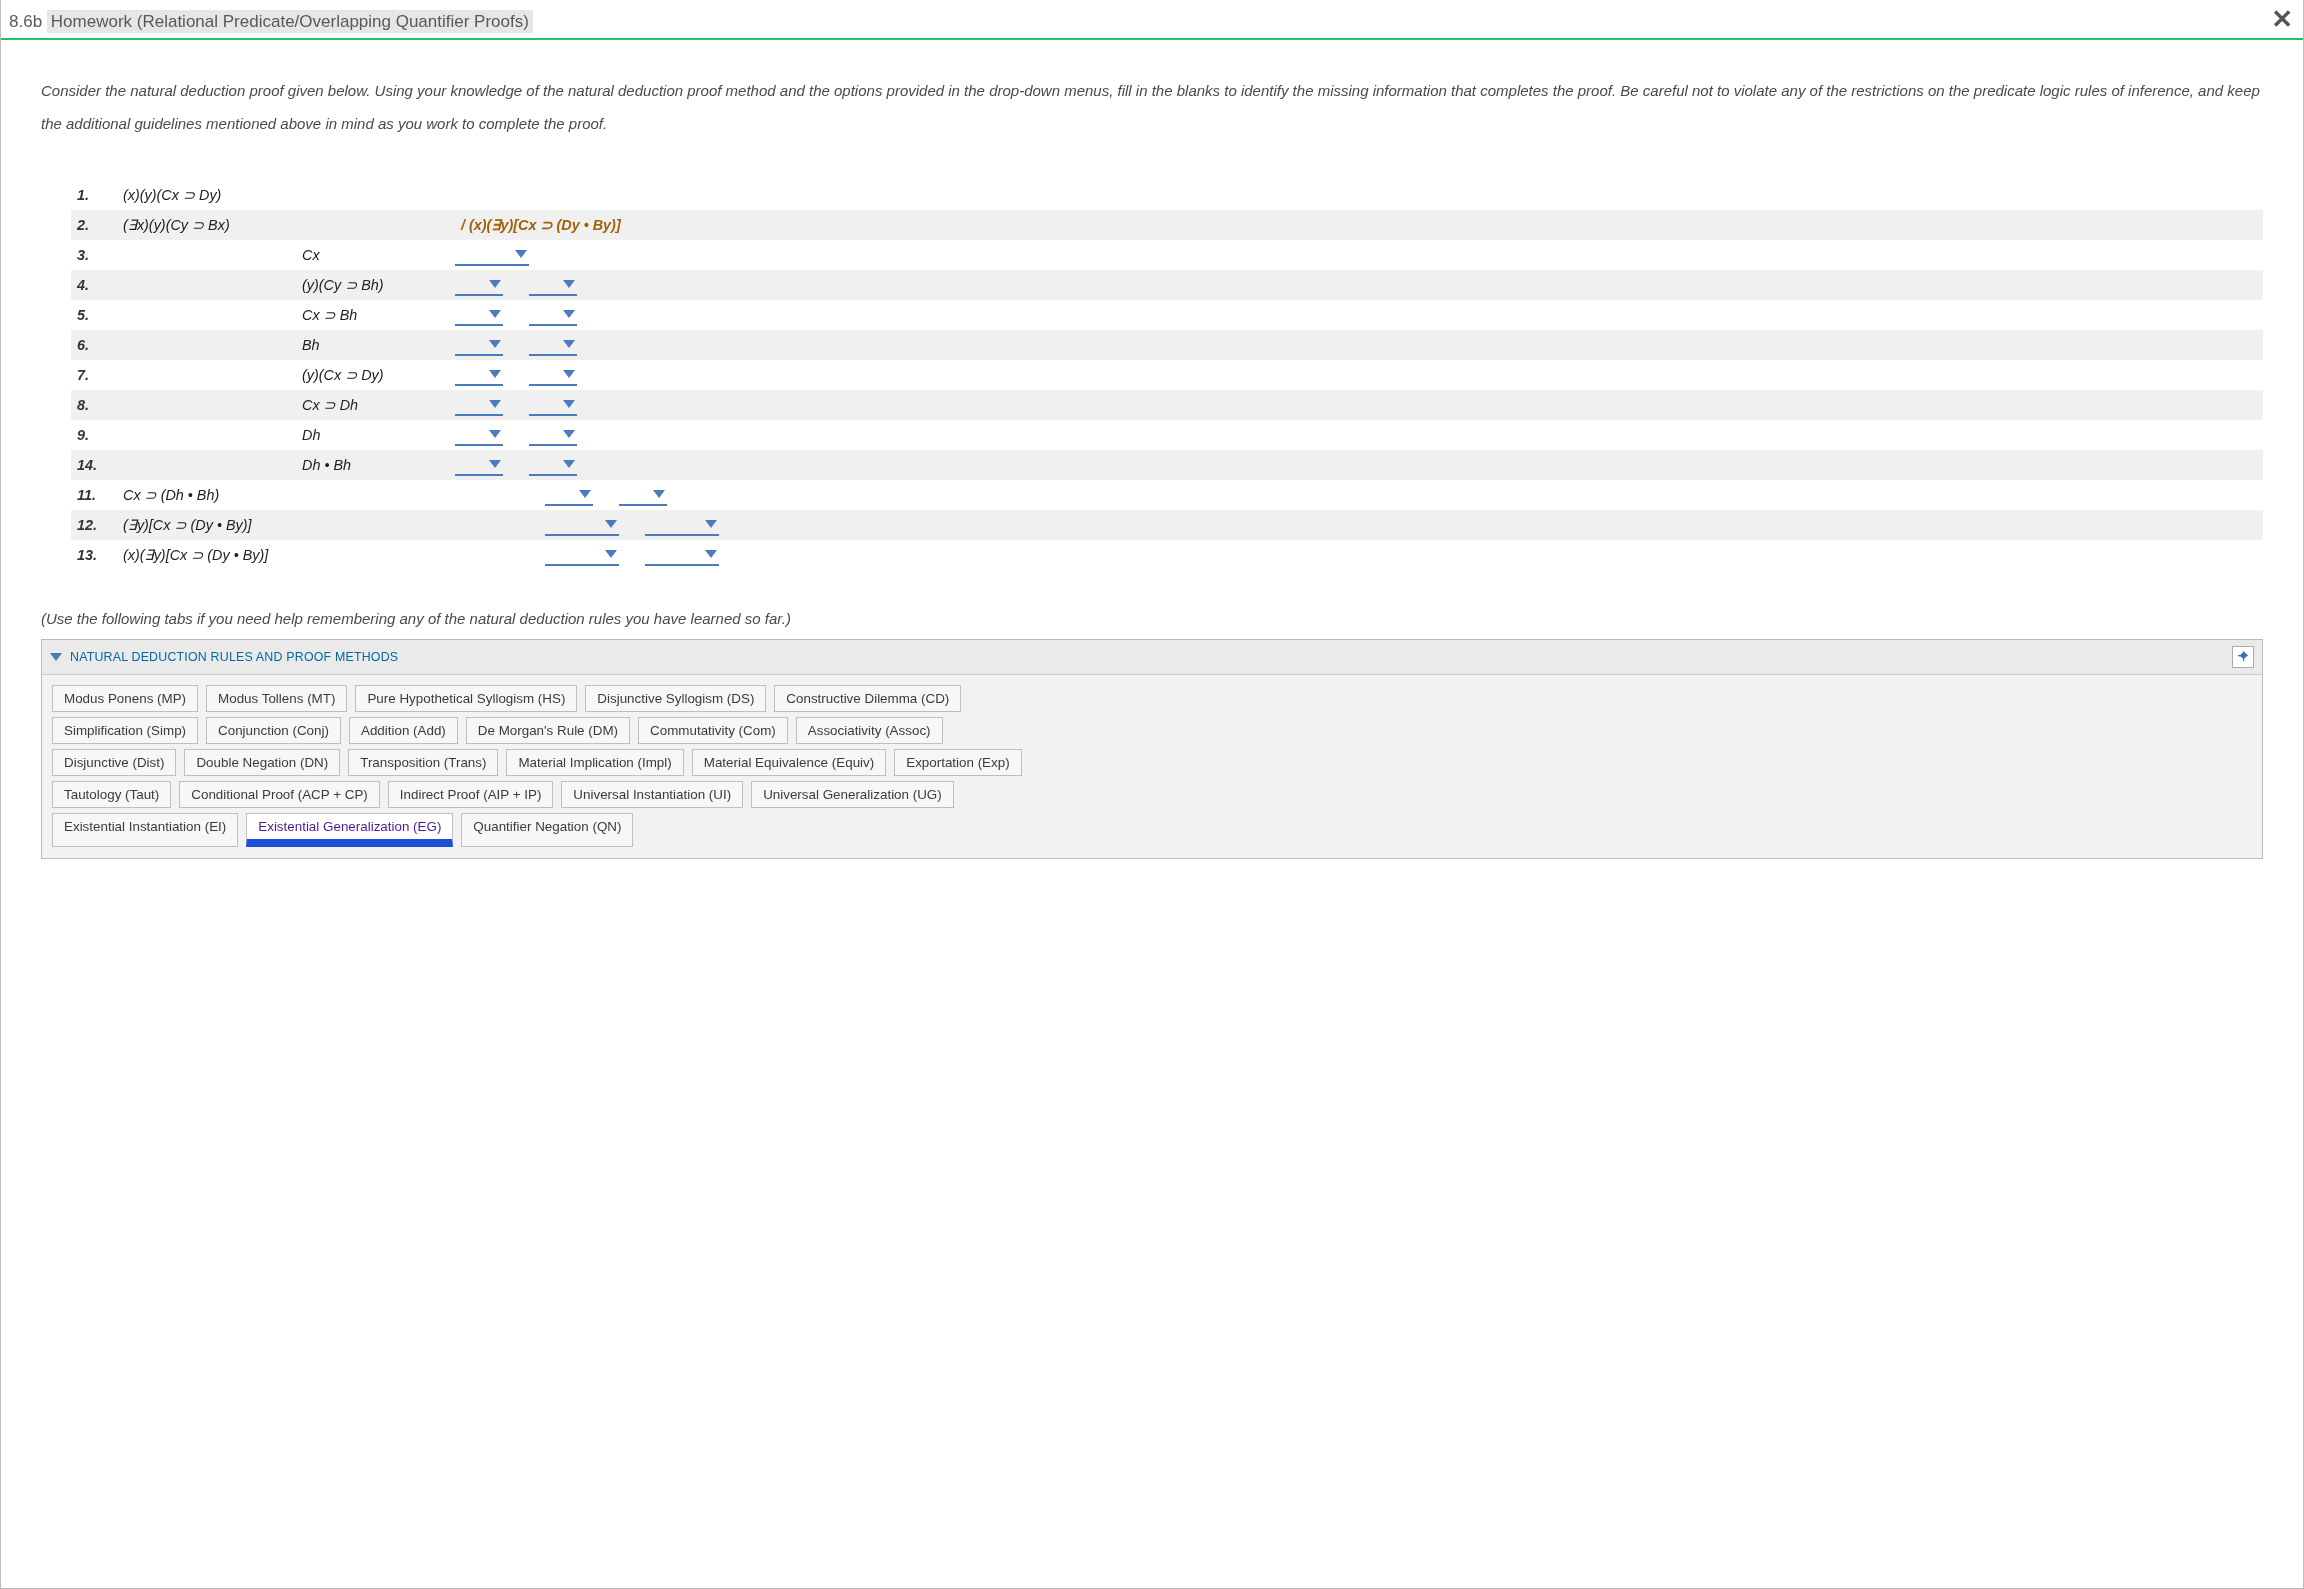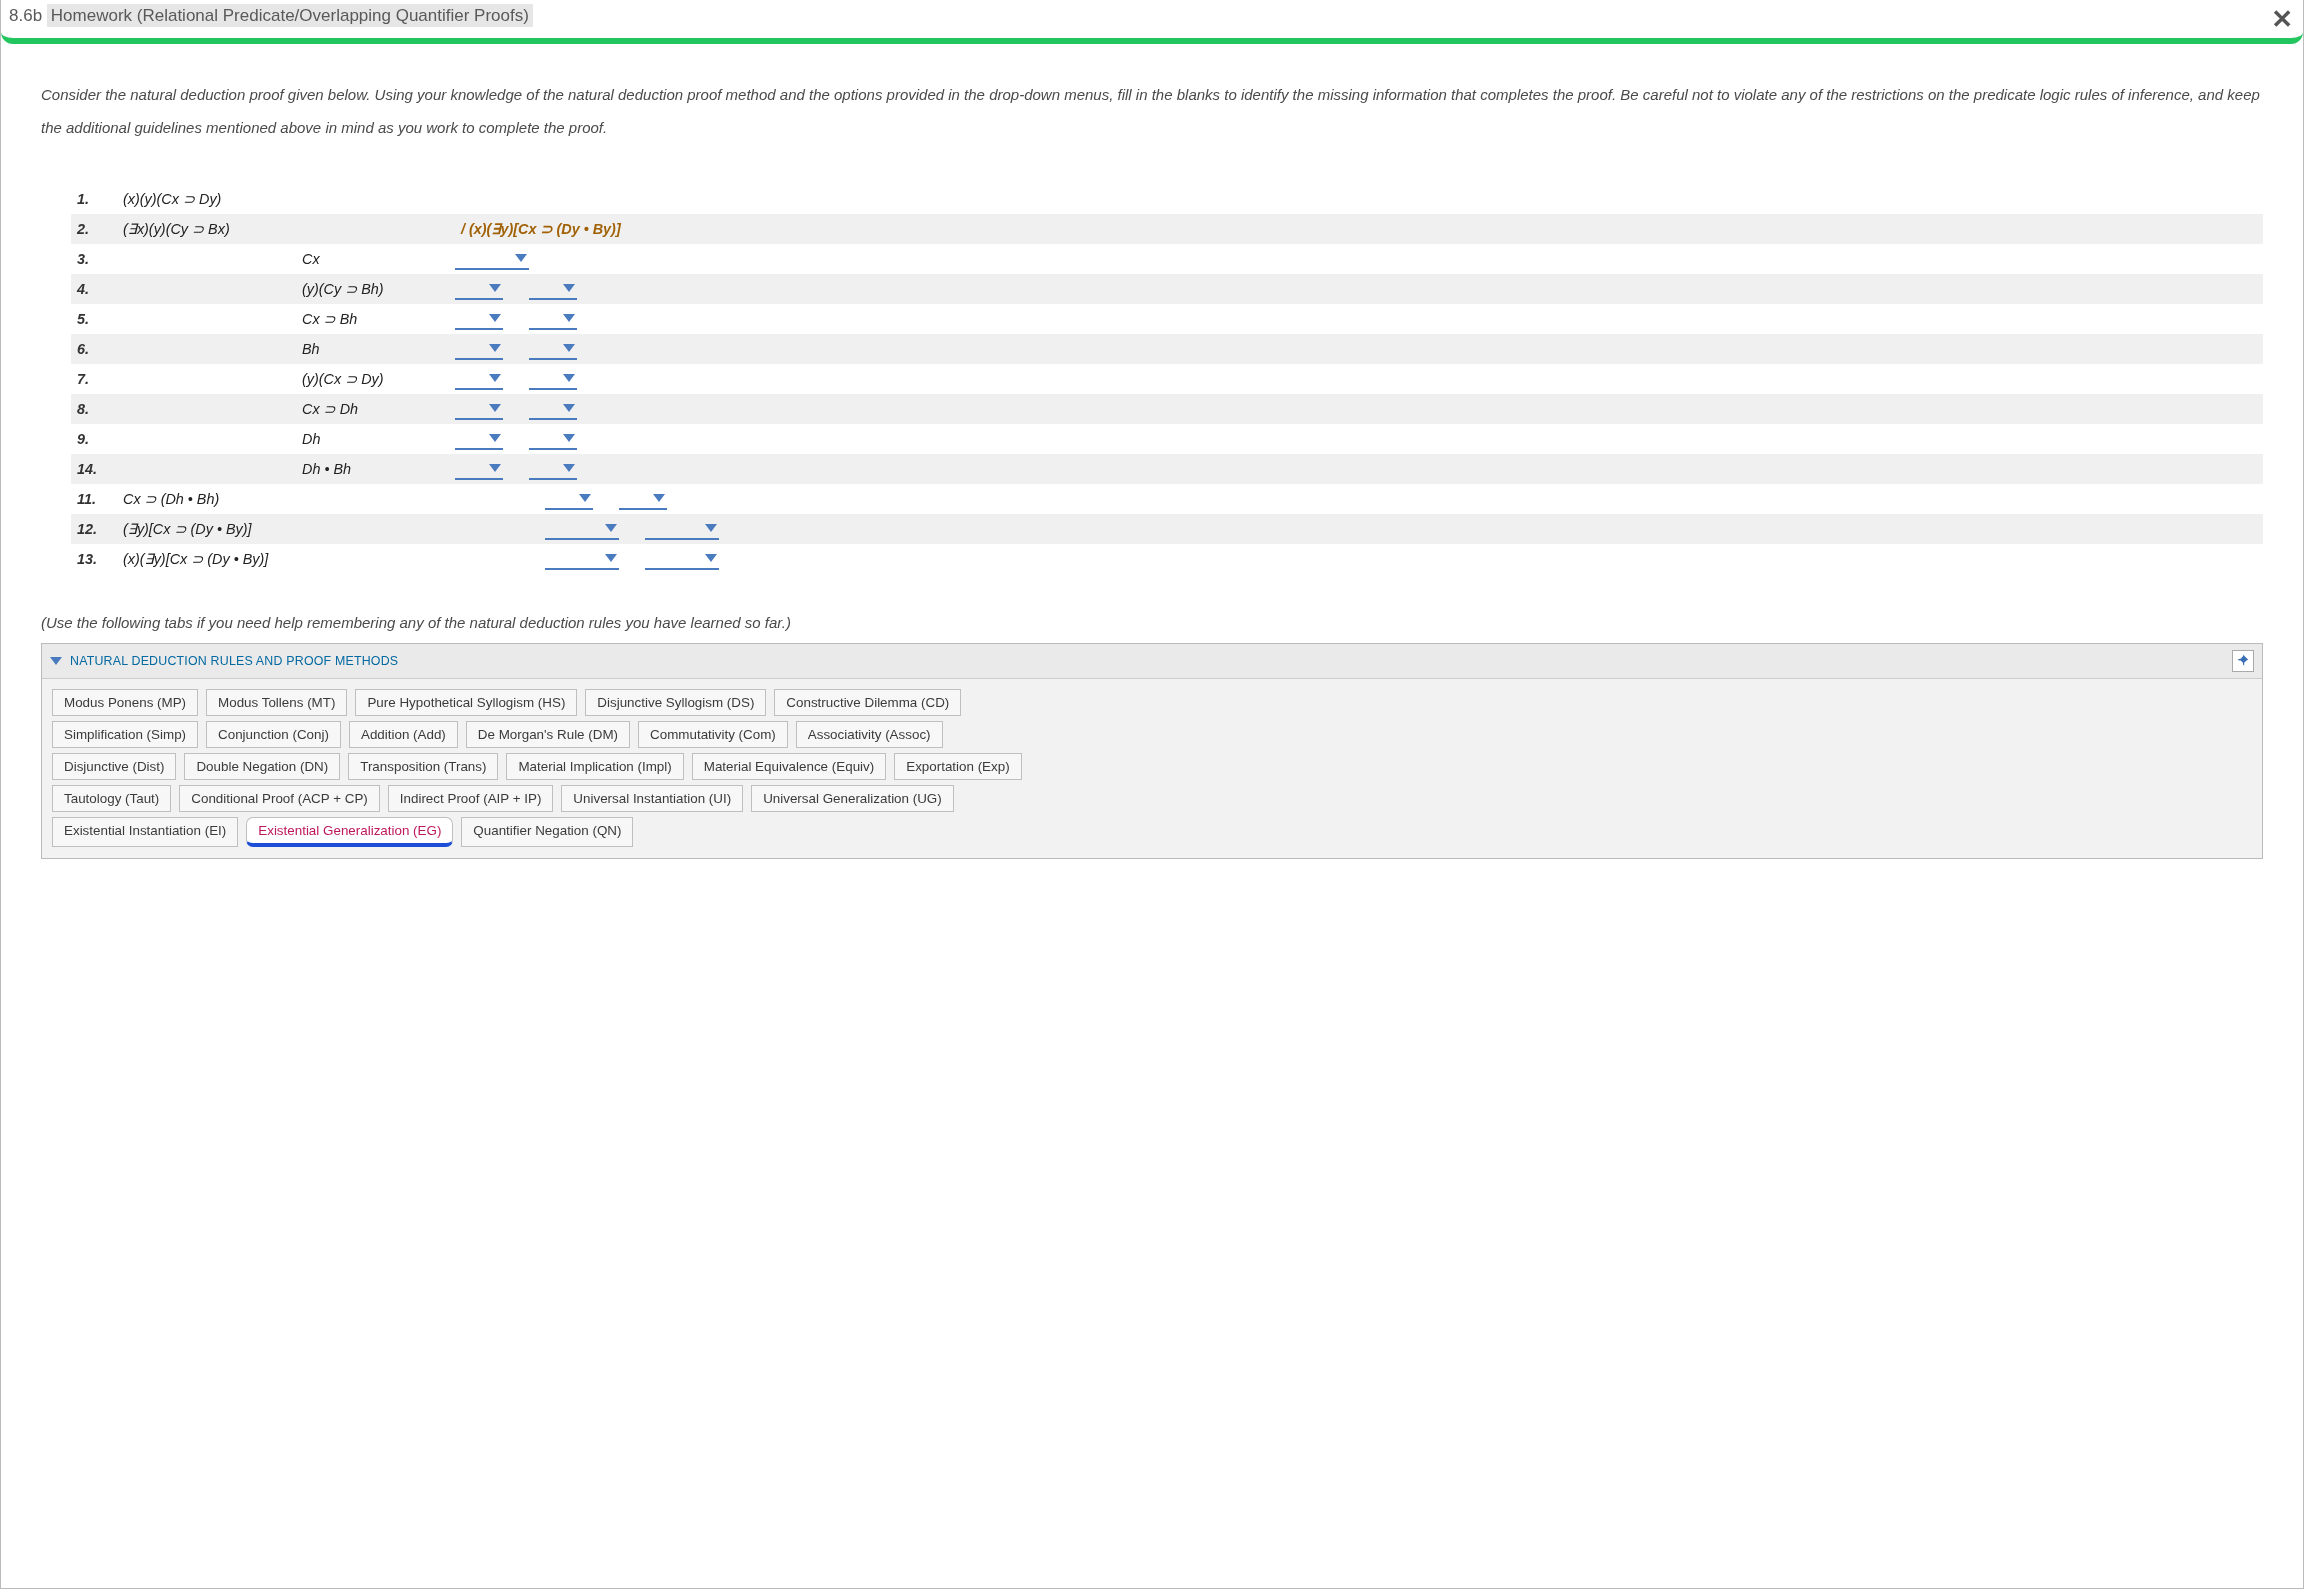--- a/index.html
+++ b/index.html
@@ -10,25 +10,24 @@
     color: #333;
     background: #fff;
   }
   .page {
     border: 1px solid #bbb;
     border-top: none;
     min-height: 100vh;
   }
   .header {
     display: flex;
-    align-items: flex-start;
+    align-items: flex-end;
     justify-content: space-between;
     padding: 6px 10px 6px 8px;
-    border-bottom: 6px solid #22c55e;
-    border-radius: 12px;
+    border-bottom: 2px solid #22c55e;
   }
   .header-title {
     font-size: 17px;
     color: #595959;
   }
   .header-title .hl {
     background: #e6e6e6;
     padding: 2px 4px;
   }
   .close-x {
@@ -143,23 +142,22 @@
     padding: 5px 11px;
     font-size: 13.4px;
     color: #3b3b3b;
     margin-right: 8px;
     margin-bottom: 5px;
     cursor: pointer;
     white-space: nowrap;
   }
   .tab.active {
     background: #fff;
-    border-bottom: 4px solid #1d4ed8;
-    color: #be185d;
-    border-radius: 7px;
+    border-bottom: 8px solid #1d4ed8;
+    color: #4c1d95;
   }
 </style>
 </head>
 <body>
 
 <div class="page">
 
   <div class="header">
     <div class="header-title">
       <span>8.6b </span><span class="hl">Homework (Relational Predicate/Overlapping Quantifier Proofs)</span>

